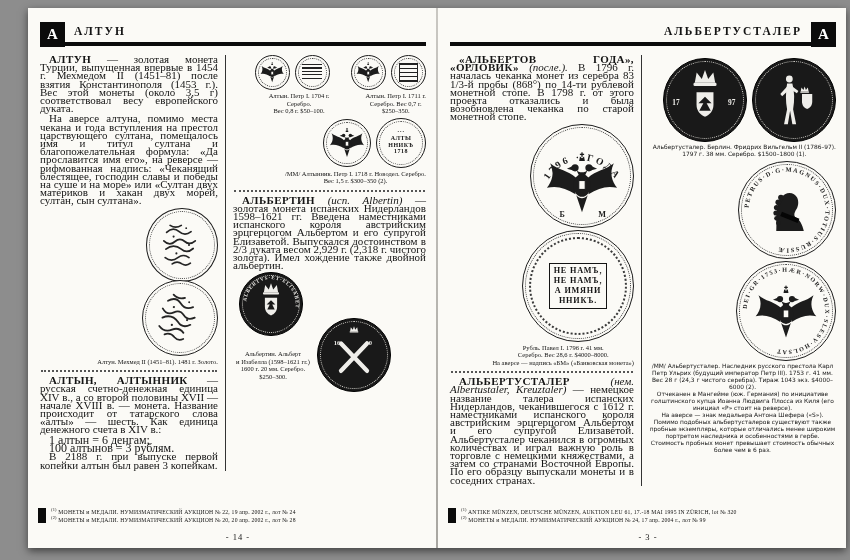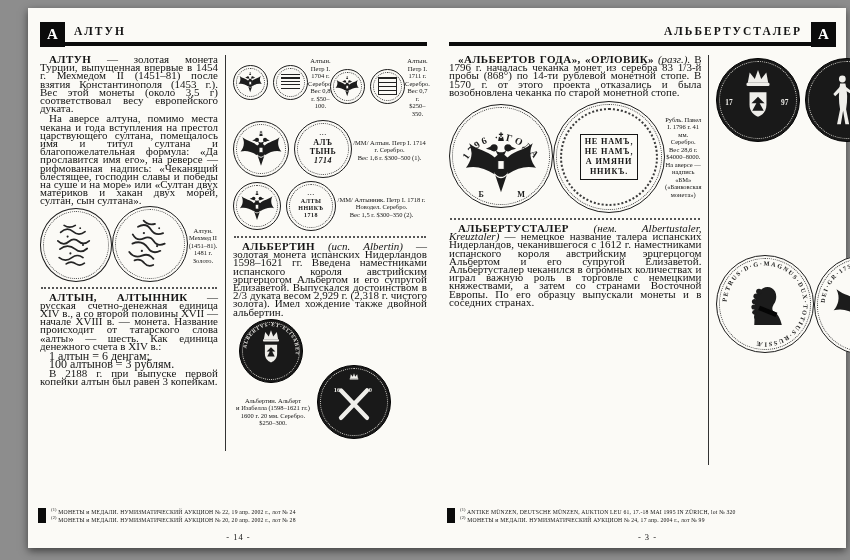--- a/index.html
+++ b/index.html
@@ -28,21 +28,21 @@
   .bodytext .ind{display:inline-block;width:9px;}
   .term{font-weight:bold;letter-spacing:.4px;}
   .lang{font-style:italic;}
   .eqline{font-size:12px;line-height:8.4px;margin-left:9px;}
   .dotsep{border:0;border-top:2px dotted #555;margin:5px 1px 4px 1px;}
 
   .caption{font-size:6.5px;line-height:7.5px;text-align:center;white-space:pre-line;margin-top:2px;}
   .caption-sans{font-family:"DejaVu Sans","Liberation Sans",sans-serif;font-size:5.9px;line-height:7px;
     text-align:center;margin-top:2px;}
 
-  .fig{display:flex;flex-direction:row;align-items:center;margin:3px 0;}
+  .fig{display:flex;flex-direction:column;align-items:flex-end;margin:3px 0;}
   .pair{display:flex;align-items:center;justify-content:center;gap:5px;}
   .pairrow{display:flex;align-items:flex-start;}
   .pairrow>.fig{width:50%;margin:0;}
 
   
   .coin{position:relative;border-radius:50%;background:#fbfaf6;border:1.5px solid #1c1c1c;
     box-sizing:border-box;display:flex;flex-direction:column;align-items:center;justify-content:center;flex:none;}
   .bead{position:absolute;inset:2px;border:1px dotted #444;border-radius:50%;pointer-events:none;}
   .coin.dark{background:#191919;border-color:#000;}
   .coin.dark .bead{border-color:#d8d6d0;}
@@ -212,40 +212,20 @@
                   <div class="bead"></div>
                   <div class="microplaque"></div>
                 </div>
             </div>
             <div class="caption">Алтын. Петр I. 1711 г.
 Серебро. Вес 0,7 г.
 $250–350.</div>
           </div>
         </div>
 
-        <div class="fig">
-          <div class="pair">
-            <div class="coin" style="width:56px;height:56px">
-                <div class="bead"></div>
-                <svg class="coinart" viewBox="0 0 100 100">
-                  <use href="#eagle" transform="translate(6,9) scale(.88)"></use>
-                </svg>
-              </div>
-            <div class="coin" style="width:58px;height:58px">
-                <div class="bead"></div>
-              <div class="cointext dots">
-                <div>АЛЪ</div>
-                <div>ТЫНЬ</div>
-                <div style="font-style:italic">1714</div>
-              </div>
-            </div>
-          </div>
-          <div class="caption">/ММ/ Алтын. Петр I. 1714 г. Серебро.
-Вес 1,6 г. $300–500 (1).</div>
-        </div>
 
         <div class="fig">
           <div class="pair">
             <div class="coin" style="width:48px;height:48px">
                 <div class="bead"></div>
                 <svg class="coinart" viewBox="0 0 100 100">
                   <use href="#eagle" transform="translate(7,10) scale(.86)"></use>
                 </svg>
               </div>
             <div class="coin" style="width:50px;height:50px">
@@ -307,21 +287,21 @@
   <div class="page">
     <div class="pagehead">
       <div class="letterbox lb-right">А</div>
       <div class="headtitle ht-right">АЛЬБЕРТУСТАЛЕР</div>
       <div class="rule"></div>
     </div>
 
     <div class="cols">
 
       <div class="colR1">
-        <p class="bodytext"><span class="ind"></span><span class="term">«АЛЬБЕРТОВ ГОДА», «ОРЛОВИК»</span> <span class="lang">(разг.).</span> <span>В 1796 г. началась чеканка монет из серебра 83 1/3-й пробы (868°) по 14-ти рублевой монетной стопе. В 1570 г. от этого проекта отказались и была возобновлена чеканка по старой монетной стопе.</span></p>
+        <p class="bodytext"><span class="ind"></span><span class="term">«АЛЬБЕРТОВ ГОДА», «ОРЛОВИК»</span> <span class="lang">(после.).</span> <span>В 1796 г. началась чеканка монет из серебра 83 1/3-й пробы (868°) по 14-ти рублевой монетной стопе. В 1798 г. от этого проекта отказались и была возобновлена чеканка по старой монетной стопе.</span></p>
 
         <div class="fig">
           <div class="coin" style="width:104px;height:104px">
             <div class="bead"></div>
             <svg class="coinart" viewBox="0 0 100 100">
               <text class="arctext" font-size="9.5"><textPath href="#arctop" startOffset="5%">1796 · ГОДА</textPath></text>
               <use href="#eagle" transform="translate(10,20) scale(.8)"></use>
               <text class="coinletter" x="28" y="90">Б</text>
               <text class="coinletter" x="66" y="90">М</text>
             </svg>

